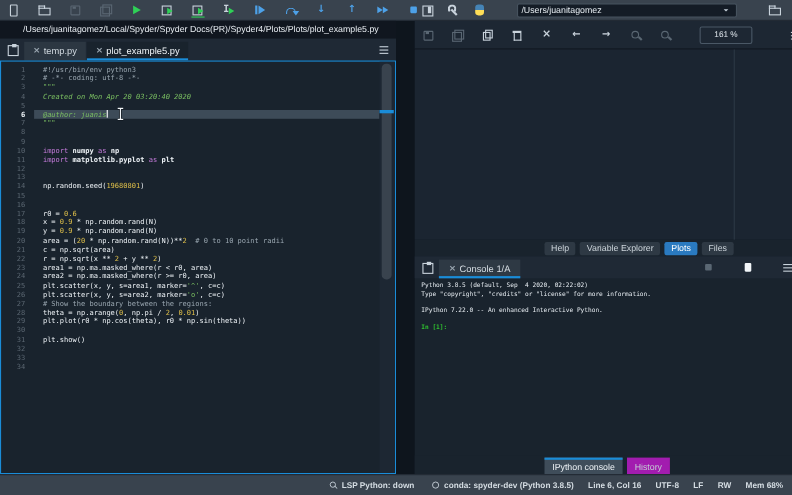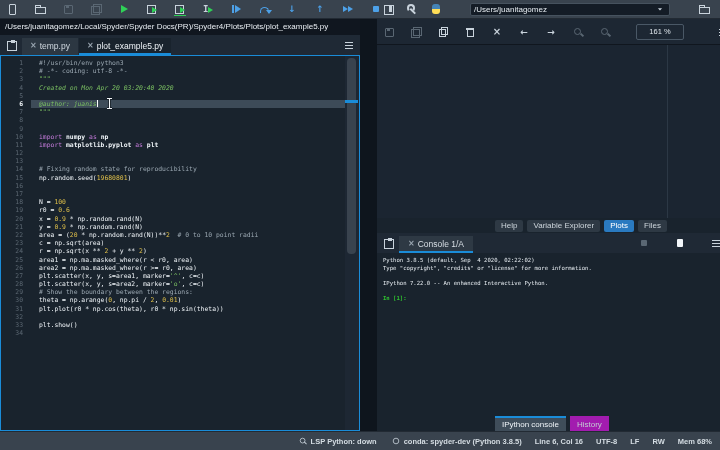--- a/index.html
+++ b/index.html
@@ -56,21 +56,21 @@
   #toolbar{position:absolute;left:0;top:0;width:720px;height:19px;background:#39434e;
            border-bottom:1px solid #222a33;display:flex;align-items:center;box-sizing:border-box}
   #tb-left{display:flex;align-items:center;gap:16px;padding-left:6px}
   #tb-right{display:flex;align-items:center;gap:28px;margin-left:auto;padding-right:8px}
   #cwd-box{width:200px;height:13px;background:#141c26;border:1px solid #46525e;border-radius:2px;
            display:flex;align-items:center;color:#e6ecf1;font-size:8px;padding:0 3px;box-sizing:border-box}
   #cwd-box .ic{margin-left:auto;transform:scale(.7)}
 
   
   #pathbar{position:absolute;left:0;top:19px;width:360px;height:16px;background:#10161f;color:#e8edf2;
-           font-size:8px;line-height:16px;padding-left:5px;box-sizing:border-box;white-space:nowrap;overflow:hidden}
+           font-size:8px;line-height:16px;padding-left:21px;box-sizing:border-box;white-space:nowrap;overflow:hidden}
   #etabbar{position:absolute;left:0;top:35px;width:360px;height:20px;background:#1f2935;display:flex;align-items:flex-end}
   #etabbar .ic{align-self:center;margin:0 5px}
   #etabbar .opt{margin-left:auto}
   .etab{height:17px;display:flex;align-items:center;gap:3px;padding:0 8px;background:#2c3742;color:#cfd7de;
         font-size:8.5px;margin-right:1px;border-bottom:2px solid transparent;box-sizing:border-box}
   .etab.active{background:#19232d;color:#eef3f7;border-bottom:2px solid #1a8cd8}
   .tclose{color:#9aa6b1;font:bold 8px/8px "DejaVu Sans",sans-serif}
   #editor{position:absolute;left:0;top:55px;width:360px;height:376px;background:#19232d;
           border:1px solid #1a8cd8;box-sizing:border-box;overflow:hidden;font-family:"DejaVu Sans Mono",monospace}
   #gutter{position:absolute;left:0;top:3px;width:28px;text-align:right}
@@ -225,25 +225,23 @@
       <div class="cl"><span class="tk-d">Created on Mon Apr 20 03:20:40 2020</span></div>
       <div class="cl"></div>
       <div class="cl curline"><span class="tk-d">@author: juanis</span><span class="caret"></span></div>
       <div class="cl"><span class="tk-d">"""</span></div>
       <div class="cl"></div>
       <div class="cl"></div>
       <div class="cl"><span class="tk-k">import</span><span> </span><span class="tk-b">numpy</span><span> </span><span class="tk-k">as</span><span> </span><span class="tk-b">np</span></div>
       <div class="cl"><span class="tk-k">import</span><span> </span><span class="tk-b">matplotlib.pyplot</span><span> </span><span class="tk-k">as</span><span> </span><span class="tk-b">plt</span></div>
       <div class="cl"></div>
       <div class="cl"></div>
-      <div class="cl"><span class="tk-c"># Fixing random state for reproducibility</span></div>
       <div class="cl"><span>np.random.seed(</span><span class="tk-num">19680801</span><span>)</span></div>
       <div class="cl"></div>
       <div class="cl"></div>
-      <div class="cl"><span>N = </span><span class="tk-num">100</span></div>
       <div class="cl"><span>r0 = </span><span class="tk-num">0.6</span></div>
       <div class="cl"><span>x = </span><span class="tk-num">0.9</span><span> * np.random.rand(N)</span></div>
       <div class="cl"><span>y = </span><span class="tk-num">0.9</span><span> * np.random.rand(N)</span></div>
       <div class="cl"><span>area = (</span><span class="tk-num">20</span><span> * np.random.rand(N))**</span><span class="tk-num">2</span><span>  </span><span class="tk-c"># 0 to 10 point radii</span></div>
       <div class="cl"><span>c = np.sqrt(area)</span></div>
       <div class="cl"><span>r = np.sqrt(x ** </span><span class="tk-num">2</span><span> + y ** </span><span class="tk-num">2</span><span>)</span></div>
       <div class="cl"><span>area1 = np.ma.masked_where(r &lt; r0, area)</span></div>
       <div class="cl"><span>area2 = np.ma.masked_where(r &gt;= r0, area)</span></div>
       <div class="cl"><span>plt.scatter(x, y, s=area1, marker=</span><span class="tk-s">'^'</span><span>, c=c)</span></div>
       <div class="cl"><span>plt.scatter(x, y, s=area2, marker=</span><span class="tk-s">'o'</span><span>, c=c)</span></div>

